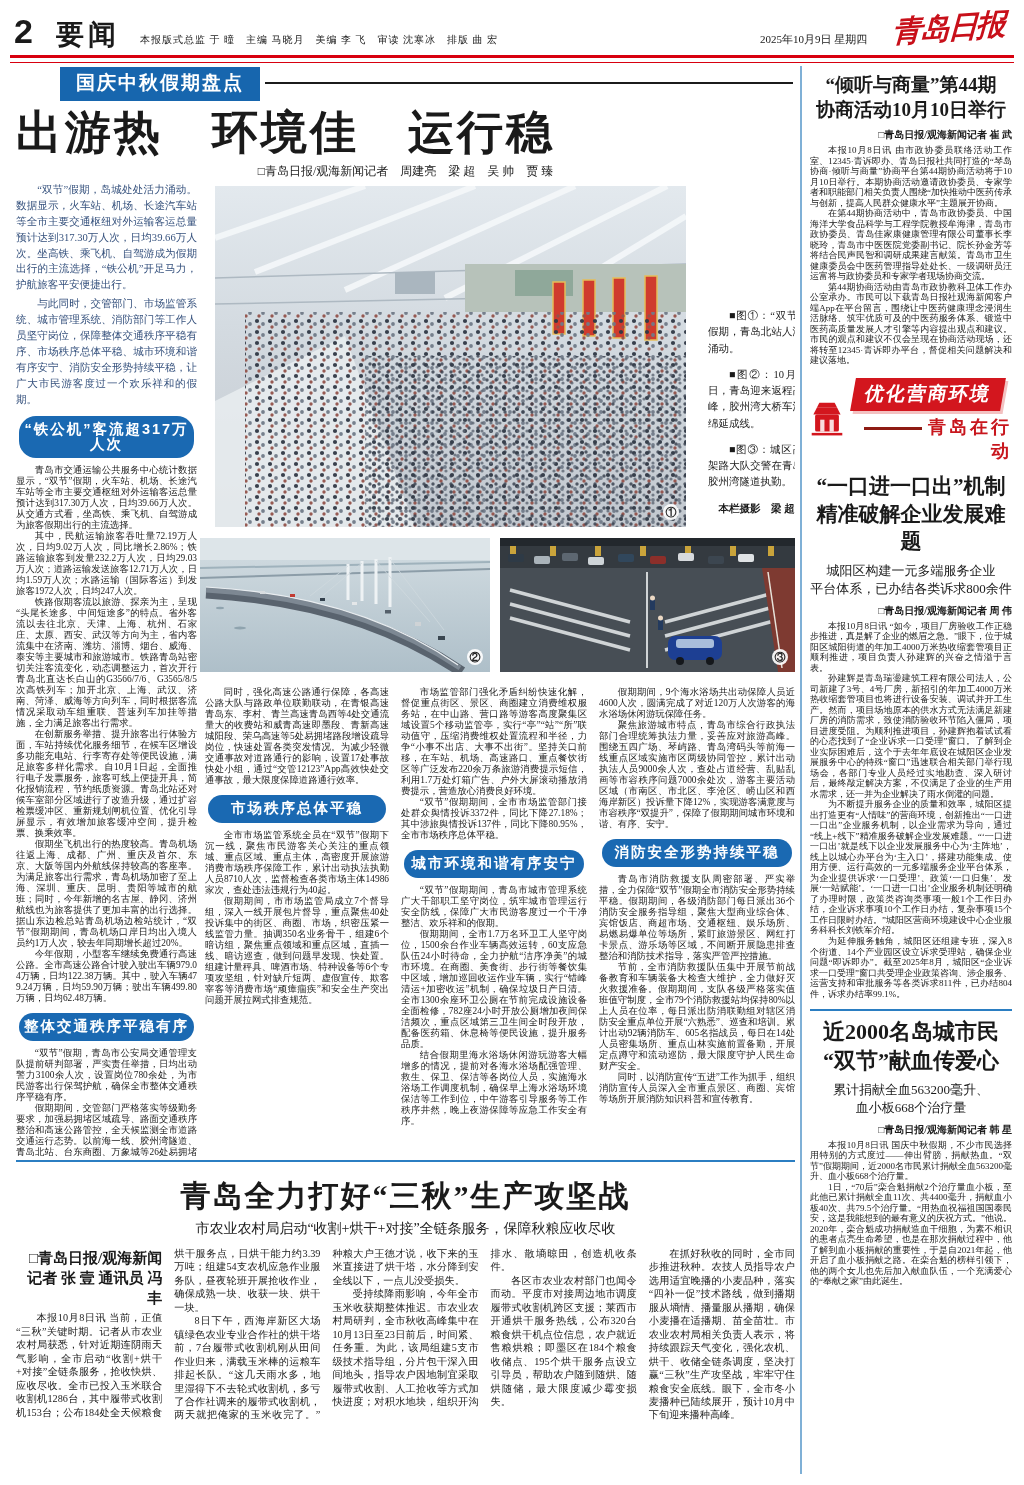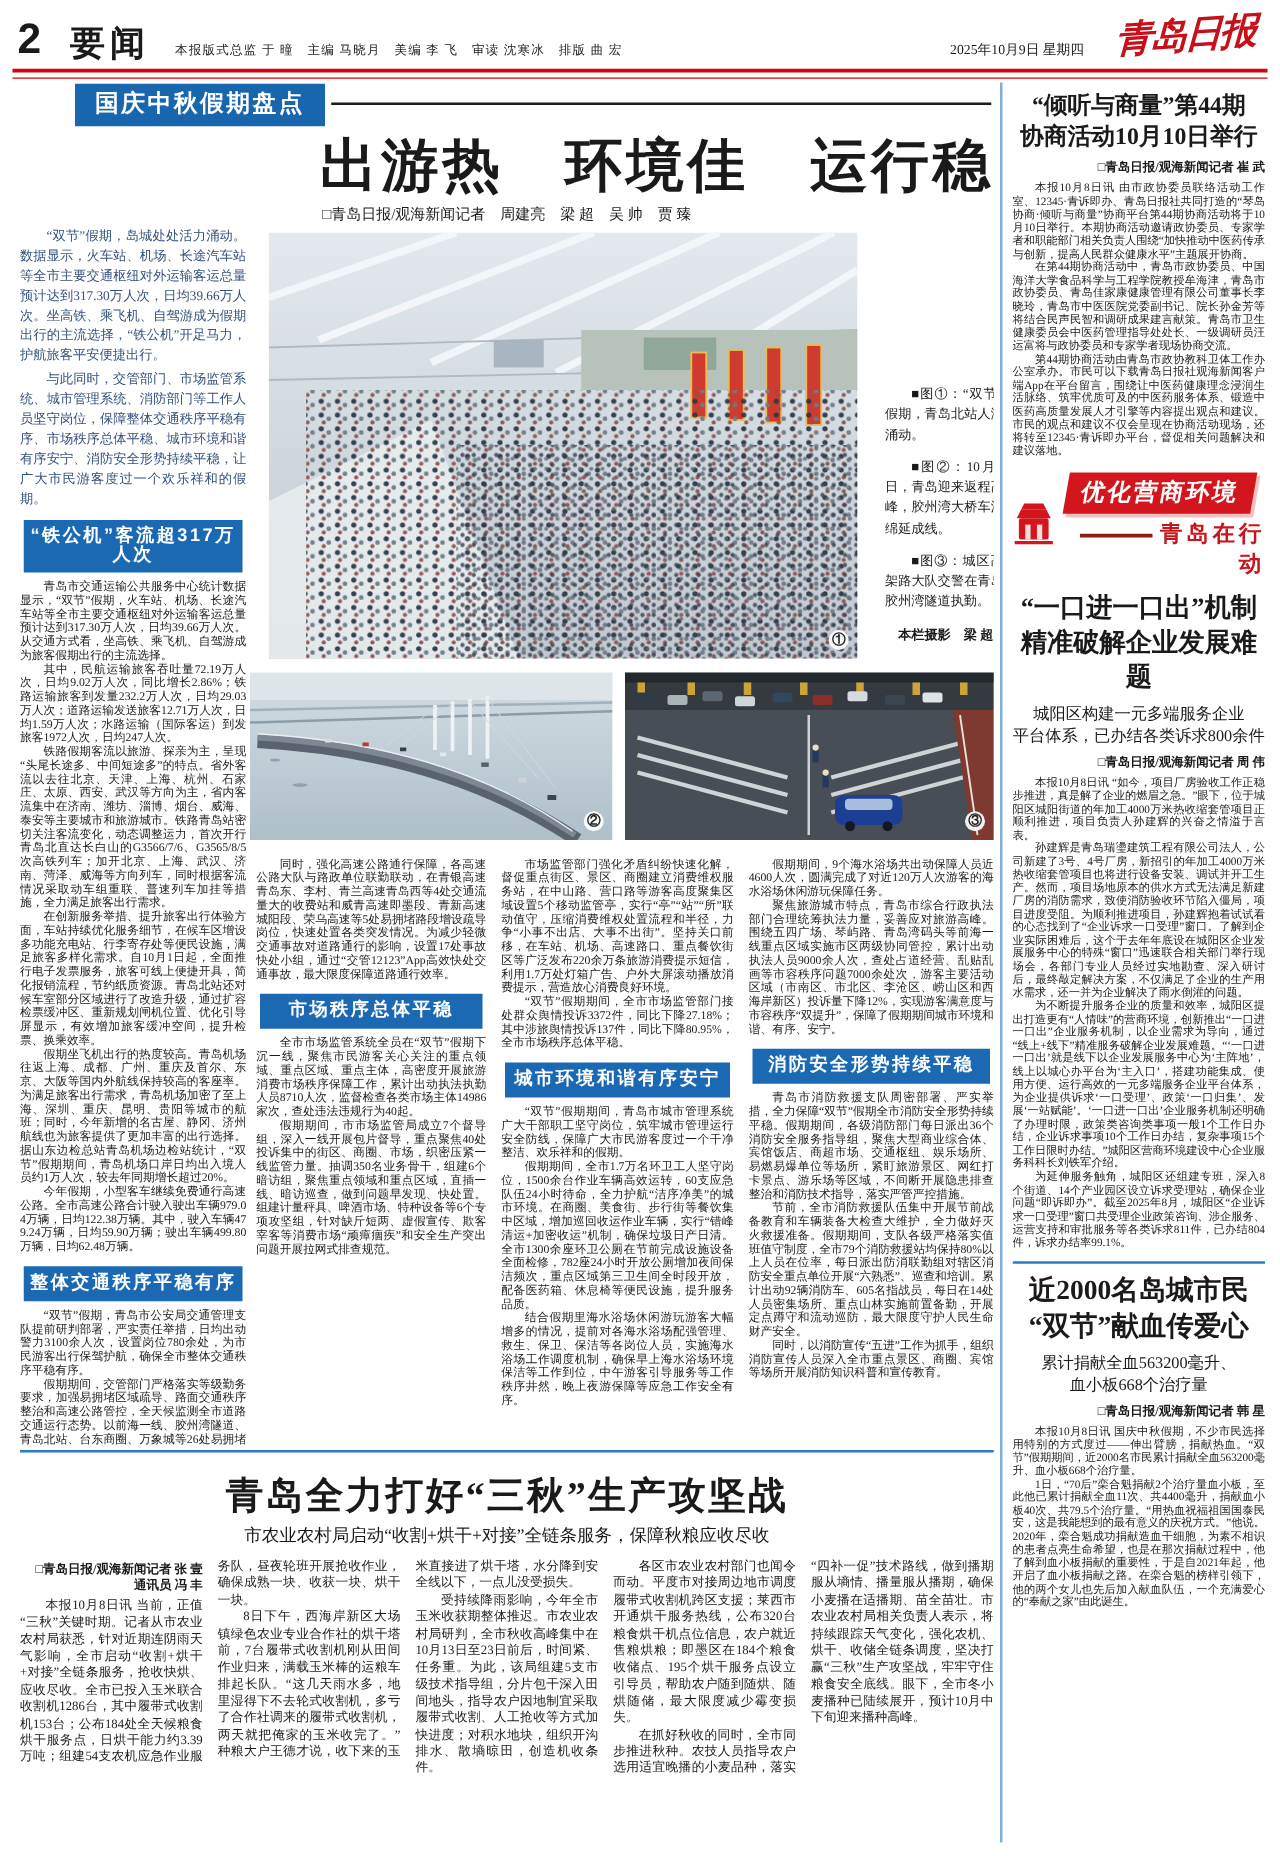--- a/index.html
+++ b/index.html
@@ -14,51 +14,51 @@
   .plogo{position:absolute;left:882px;top:8px;width:132px;text-align:center;font-size:30px;font-weight:900;font-style:italic;color:#c8101a;transform:rotate(-4deg) skewX(-6deg);letter-spacing:-2px;}
   .redrule{position:absolute;left:10px;width:1004px;}
   .redrule.thick{top:55px;border-top:3px solid #d8000f;}
   .redrule.thin{top:62px;border-top:1px solid #d8000f;}
 
   
   .main{position:absolute;left:16px;top:66px;width:779px;height:1412px;}
   .tagrow{position:absolute;top:2px;left:44px;right:2px;height:32px;display:flex;align-items:center;}
   .tag{background:#1766ae;color:#fff;font-weight:900;font-size:19px;padding:3px 16px 5px;letter-spacing:2px;font-family:"Liberation Sans",sans-serif;}
   .tagline{flex:1;border-bottom:2px solid #1b1b1b;margin-left:5px;transform:translateY(-1px);}
-  .headline{position:absolute;top:36px;left:0;width:100%;margin:0;text-align:right;font-size:46px;font-weight:900;letter-spacing:3px;}
+  .headline{position:absolute;top:36px;left:0;width:100%;margin:0;text-align:left;font-size:46px;font-weight:900;letter-spacing:3px;}
   .mainby{position:absolute;top:97px;left:0;width:100%;text-align:center;font-size:12px;}
 
   .mbody{position:absolute;top:116px;left:0;width:779px;height:974px;overflow:hidden;}
   .col{position:absolute;overflow:hidden;}
   .c1{left:0;top:0;width:181px;height:974px;}
   .c2{left:189px;top:505px;width:184px;height:469px;}
   .c3{left:385px;top:505px;width:186px;height:469px;}
   .c4{left:583px;top:505px;width:196px;height:469px;}
   .para{margin:0;text-indent:2em;text-align:justify;text-justify:inter-ideograph;font-size:9.4px;line-height:1.17;word-break:break-all;}
   .lead-para{margin:0 0 3px;text-indent:2em;text-align:justify;color:#35517d;font-size:10.6px;line-height:1.5;word-break:break-all;}
-  .colhead{background:#1a69b2;color:#fff;font-weight:700;text-align:center;font-size:14.5px;line-height:1;padding:6px 2px 7px;margin:9px 3px 7px;text-indent:0;letter-spacing:2px;font-family:"Liberation Sans",sans-serif;}
+  .colhead{background:#1a69b2;color:#fff;font-weight:700;text-align:center;font-size:14.5px;line-height:1;padding:6px 2px 7px;margin:9px 3px 7px;text-indent:0;letter-spacing:2px;font-family:"Liberation Sans",sans-serif;border-radius:17px;}
   .byline-line{margin:2px 0 3px;text-indent:2em;font-weight:700;text-align:right;font-size:9.6px;line-height:1.3;}
 
   figure{margin:0;padding:0;position:absolute;}
   .photo1{left:199px;top:4px;width:471px;height:341px;}
   .photo2{left:184px;top:356px;width:290px;height:134px;}
   .photo3{left:484px;top:356px;width:295px;height:134px;}
   figure svg{display:block;width:100%;height:100%;}
   .pbadge{position:absolute;right:7px;bottom:7px;width:16px;height:16px;border-radius:50%;background:rgba(255,255,255,.92);color:#222;font-size:11px;line-height:16px;text-align:center;font-weight:700;font-family:"Liberation Sans",sans-serif;}
   .caps{position:absolute;left:692px;top:126px;width:95px;font-size:10.5px;line-height:1.55;}
   .caps p{margin:0 0 10px;text-align:justify;text-indent:2em;word-break:break-all;}
   .caps p.credit{font-weight:700;text-indent:1em;}
 
   .bluesep{position:absolute;top:1094px;left:0;width:779px;border-top:2px solid #2b7ec2;}
   .bottom{position:absolute;top:1102px;left:0;width:779px;height:310px;overflow:hidden;}
   .bottom h2{margin:8px 0 3px;text-align:center;font-size:30px;font-weight:900;letter-spacing:2px;}
   .bsub{text-align:center;font-size:14px;margin:2px 0 9px;}
   .bcols{column-count:5;column-gap:12px;height:234px;overflow:hidden;}
   .bcols .para{font-size:10.2px;line-height:1.32;}
-  .bcols .byline-line{font-size:10px;line-height:1.32;text-indent:0;}
+  .bcols .byline-line{font-size:15px;line-height:1.32;text-indent:0;}
 
   
   .vrule{position:absolute;left:800px;top:66px;height:1408px;border-left:2px solid #7fb0d6;}
   .side{position:absolute;left:810px;top:66px;width:202px;height:1412px;overflow:hidden;}
   .side h3{margin:6px 0 6px;text-align:center;font-weight:900;line-height:1.32;}
   .h3a{font-size:19px;}
   .h3b{font-size:21px;}
   .h3c{font-size:22px;}
   .sub2{text-align:center;font-size:13px;line-height:1.4;margin:1px 0 5px;font-weight:500;}
   .side .byline-line{font-size:10px;margin:3px 0 4px;}

